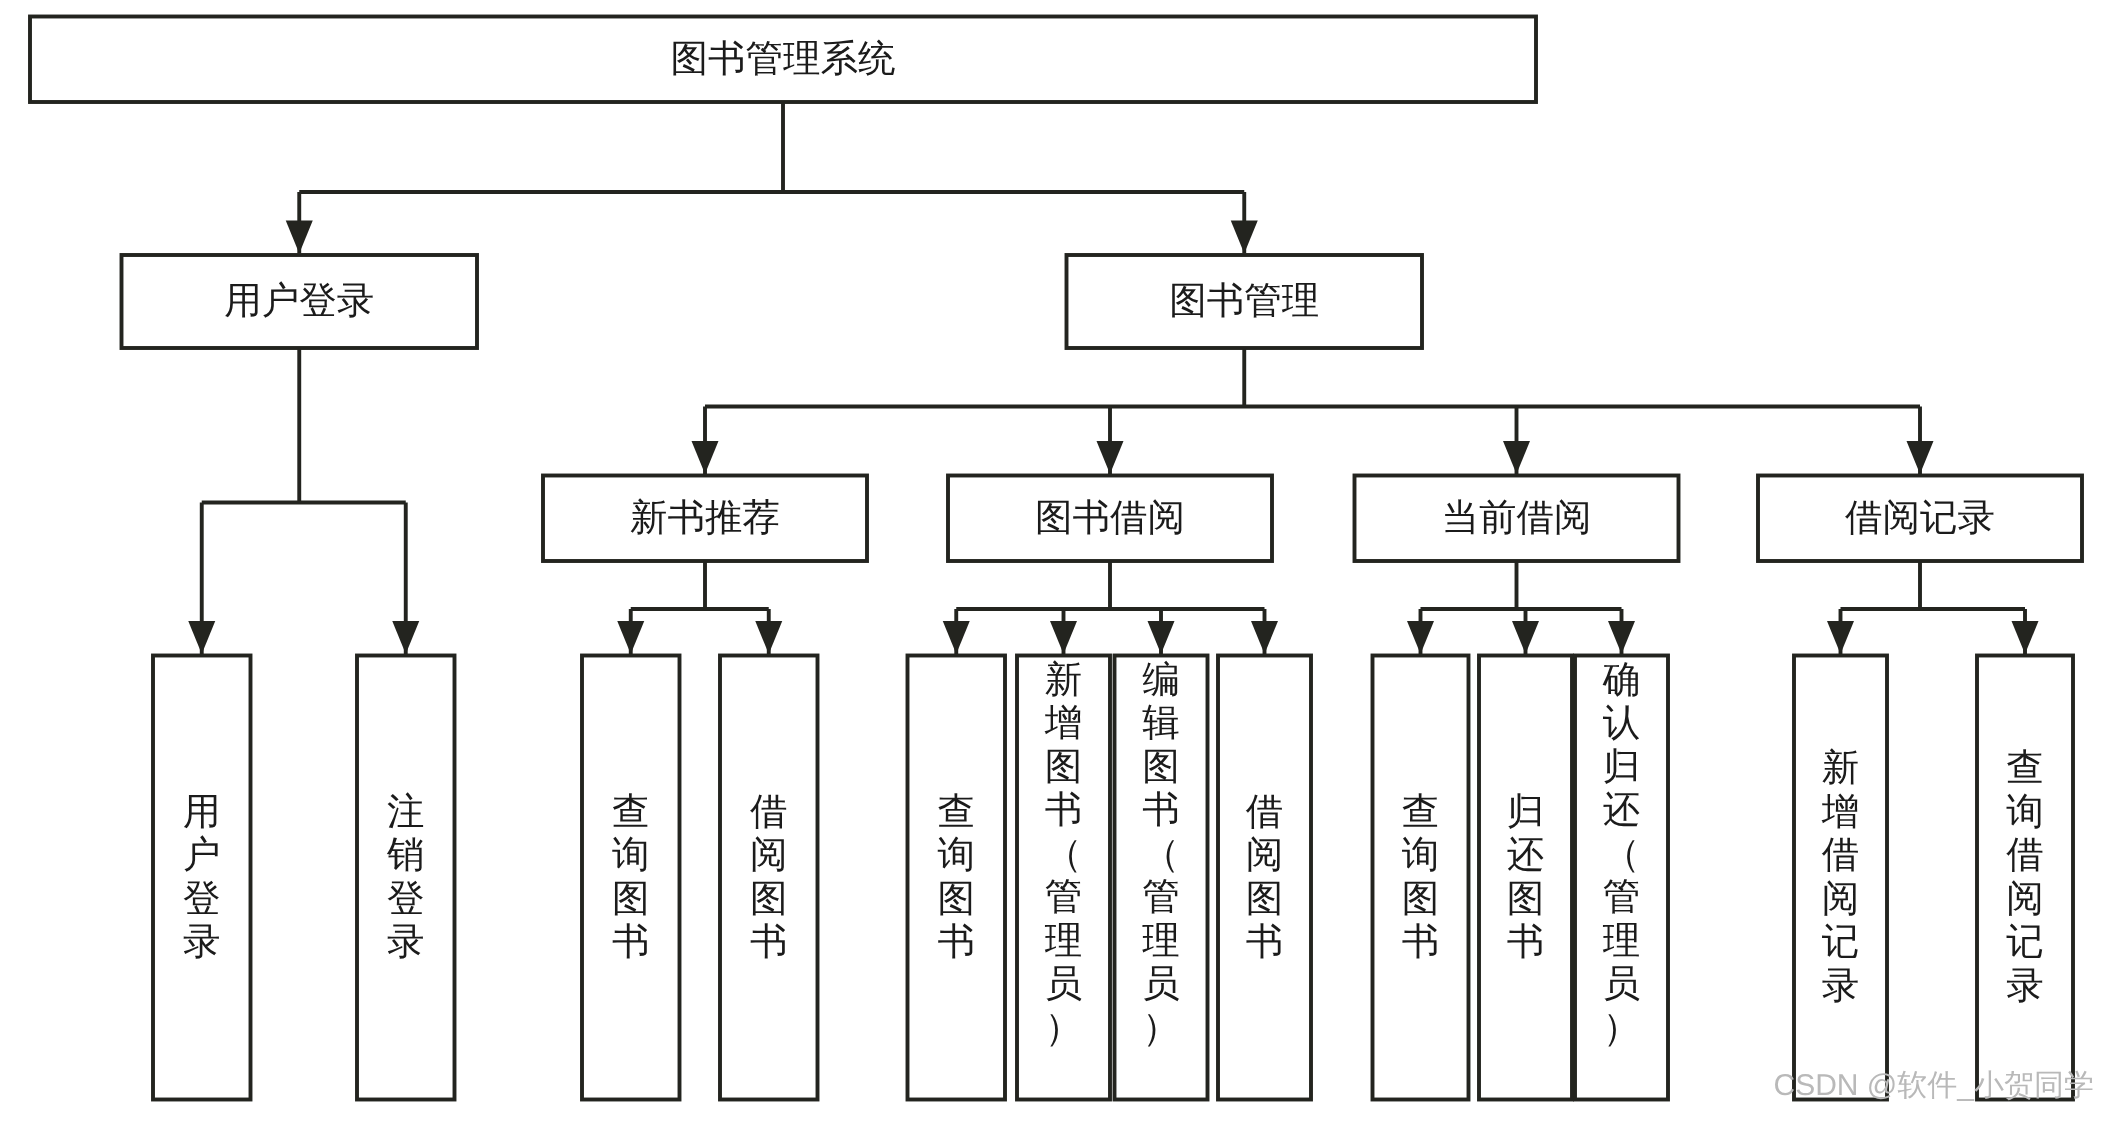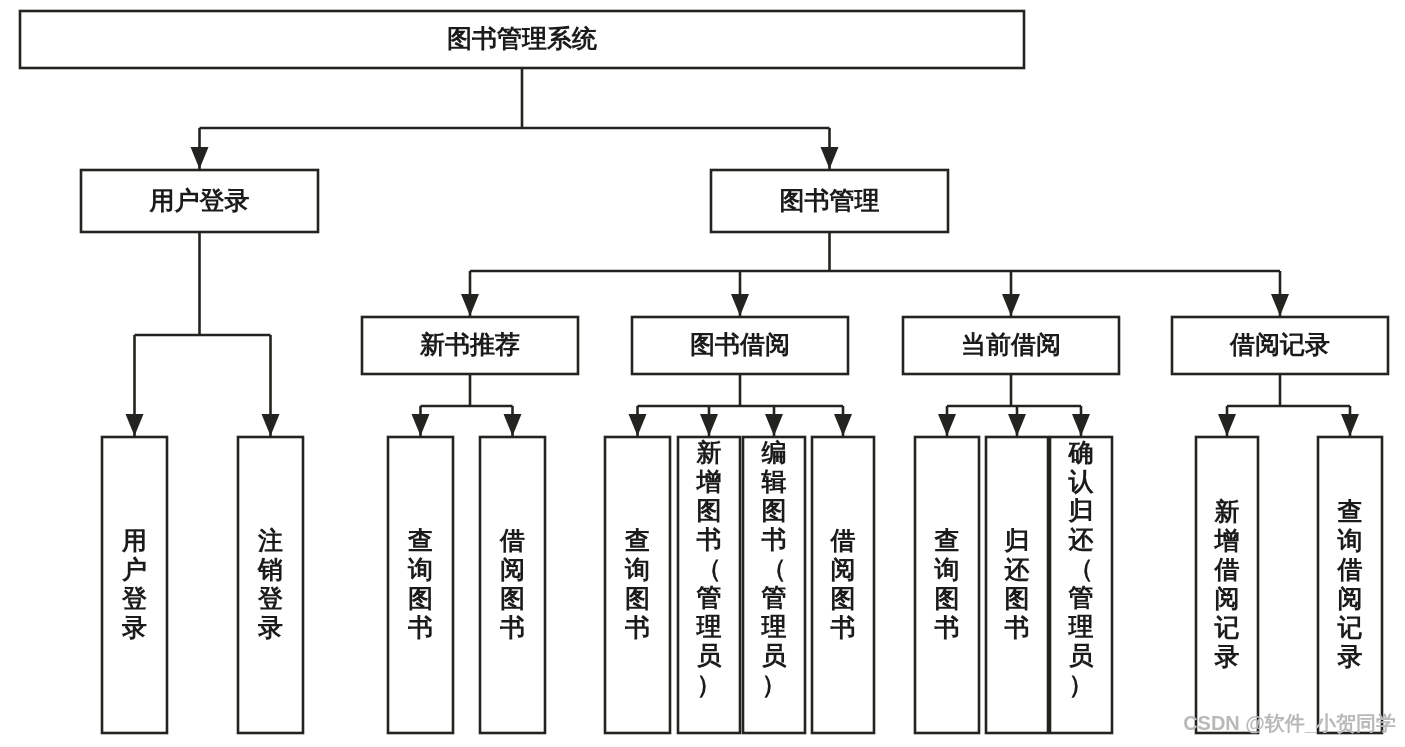--- a/index.html
+++ b/index.html
@@ -13,21 +13,20 @@
     font-family: "Liberation Sans", "DejaVu Sans", sans-serif;
     overflow: hidden;
     position: relative;
   }
   #diagram-root {
     position: absolute;
     left: 0;
     top: 0;
     width: 1405px;
     height: 747px;
-    font-weight: bold;
   }
   svg.diagram-canvas {
     display: block;
     width: 1405px;
     height: 747px;
   }
   .node-box {
     fill: #ffffff;
     stroke: #23241f;
     stroke-width: 2.6;

